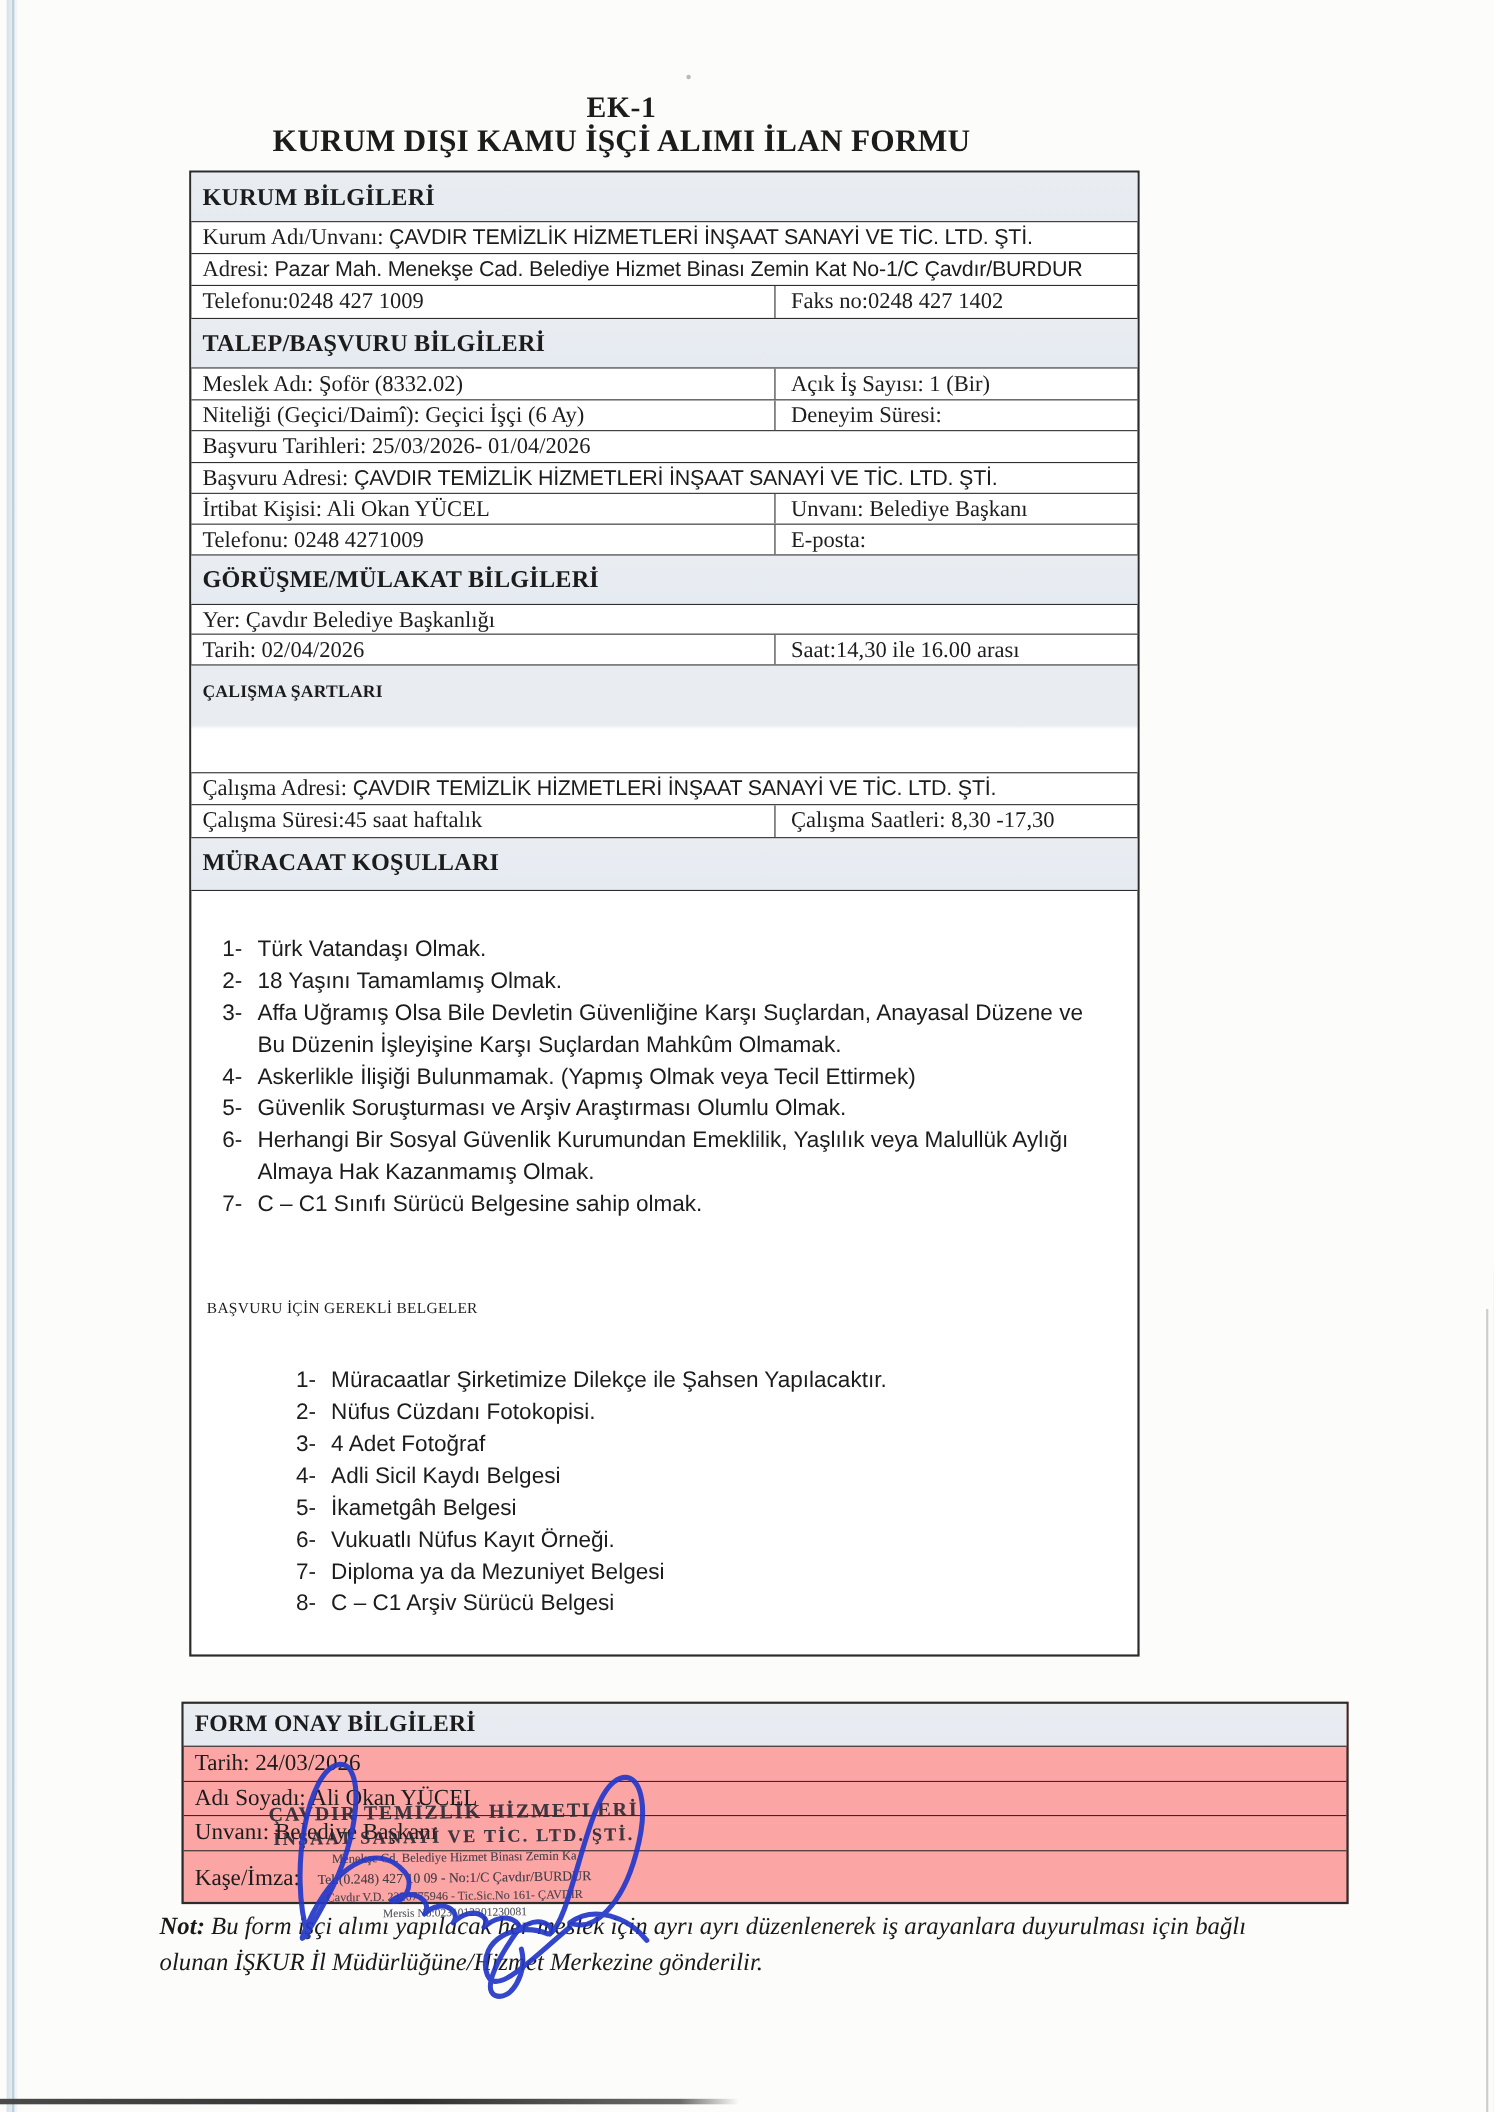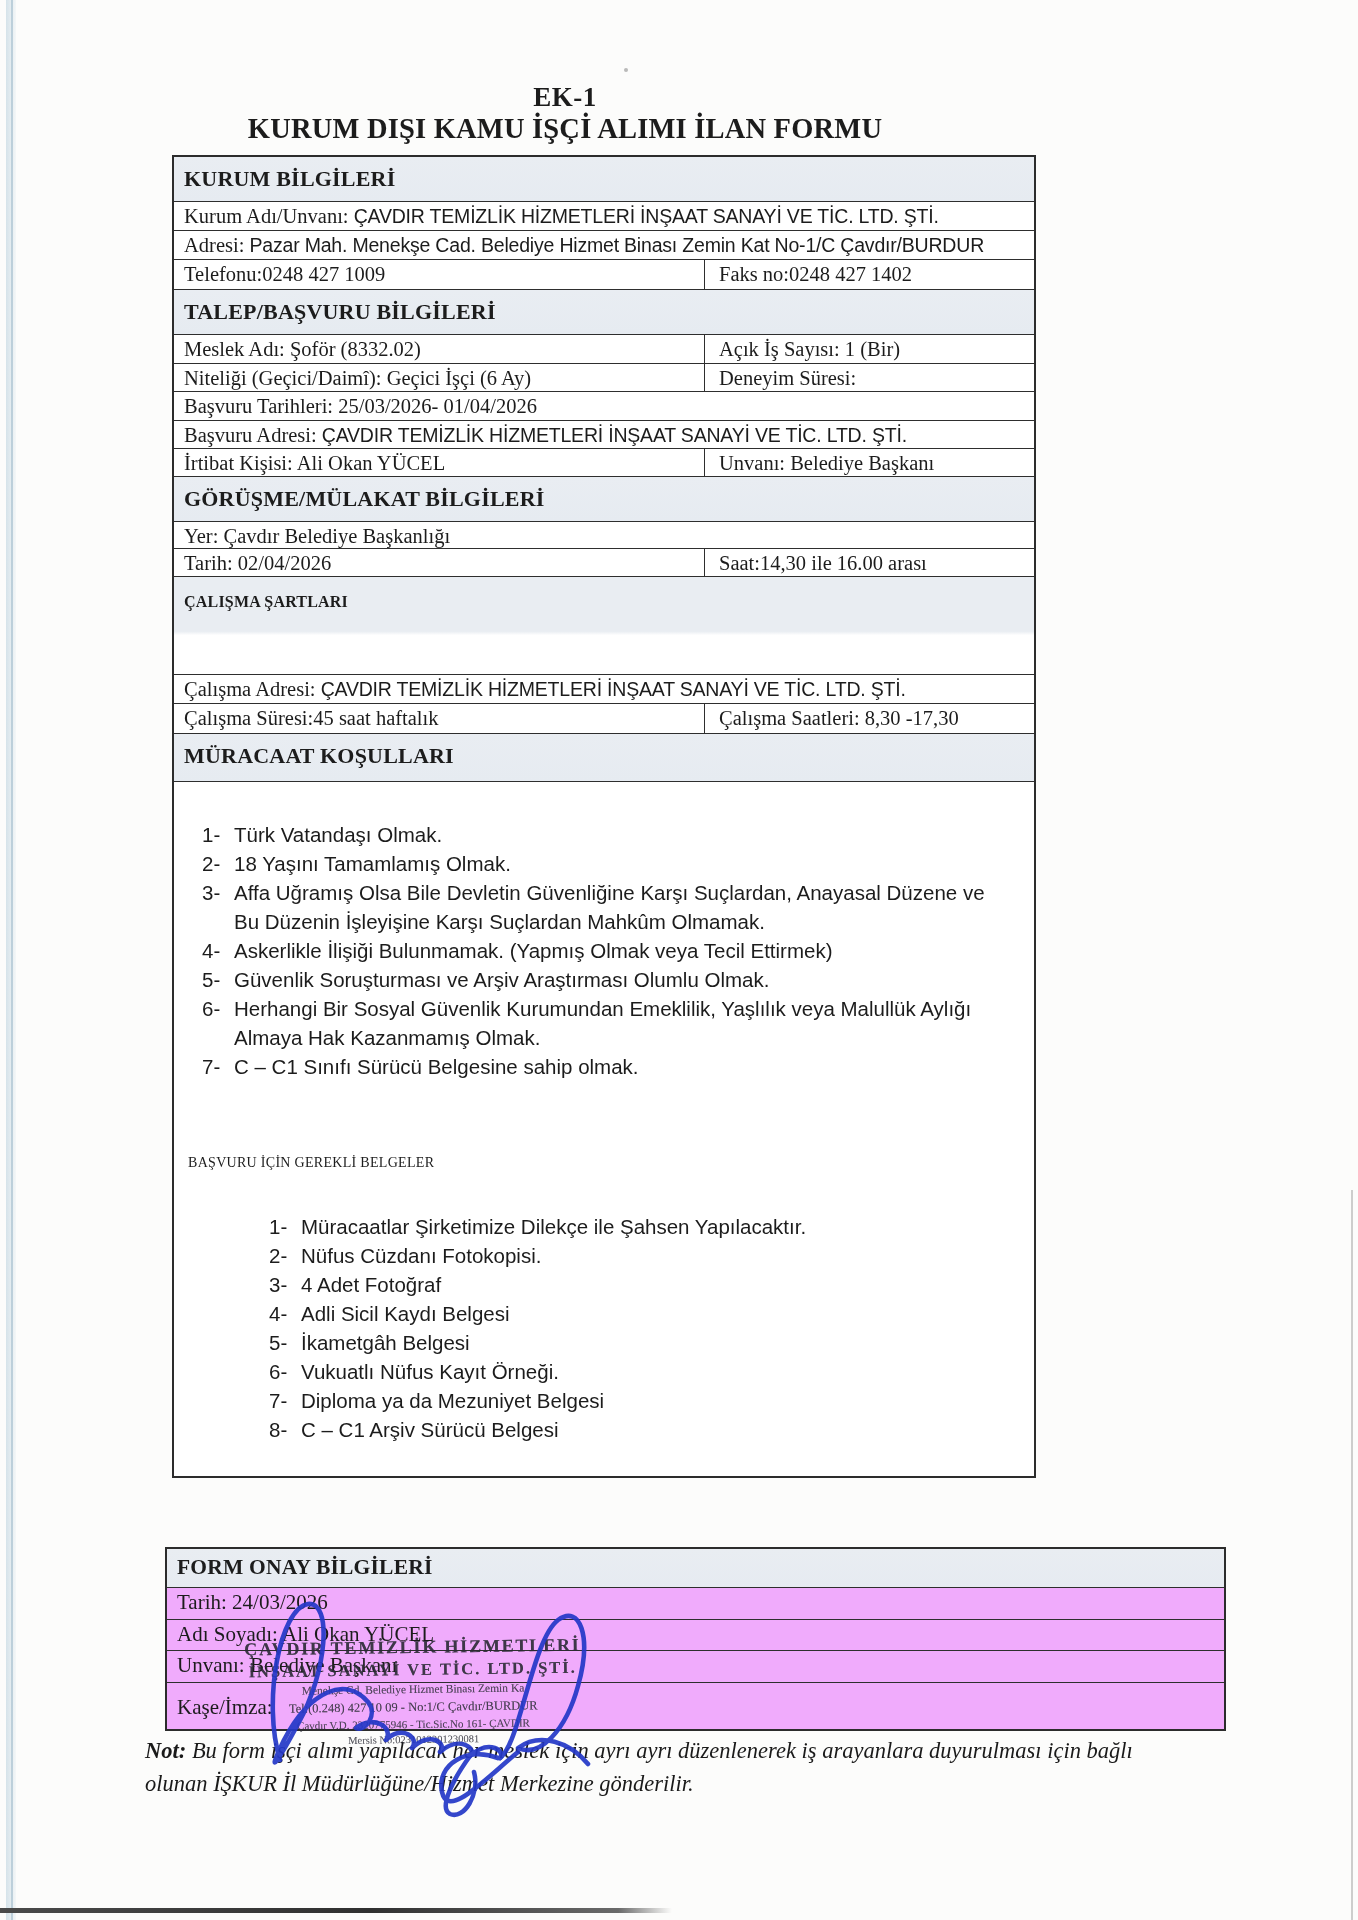--- a/index.html
+++ b/index.html
@@ -34,21 +34,21 @@
 
   .bigbox{box-sizing:border-box;}
   .list1{padding:36px 20px 0 18px;}
   .list2{padding:40px 20px 0 85px;}
   .li-row{display:flex;font-family:"Liberation Sans",sans-serif;font-size:20.5px;line-height:29px;}
   .li-num{width:32px;flex:0 0 32px;}
   .li-text{max-width:930px;}
   .belgeler-hdr{margin:74px 0 0 4px;font-weight:normal;font-size:14px;letter-spacing:.3px;}
 
   .onaytable{position:absolute;left:165px;top:1547px;width:1061px;border:2px solid #2c2c2c;
-             background:#f0abfc;box-sizing:border-box;z-index:1;}
+             background:#fca5a5;box-sizing:border-box;z-index:1;}
   .onaytable .row{font-size:21px;}
   .onaytable .row.hdr{font-size:21.5px;padding-top:6px;}
 
   .note{position:absolute;left:145px;top:1734px;width:1205px;z-index:2;
         font-style:italic;font-size:22.5px;line-height:33px;color:#1a1a1a;}
   .note b{font-style:italic;}
 
   .stamp{position:absolute;left:178px;top:1636px;width:470px;text-align:center;z-index:3;
          transform:rotate(-0.8deg);color:rgba(42,42,52,.78);text-shadow:0 0 .6px rgba(42,42,52,.55);}
   .stamp .s1{font-weight:bold;font-size:18px;letter-spacing:1.8px;line-height:23px;}
@@ -101,20 +101,24 @@
     </div>
     <div class="row" style="height:29px">Başvuru Tarihleri: 25/03/2026- 01/04/2026</div>
     <div class="row" style="height:28px">
       <span>Başvuru Adresi:</span>
       <span class="sansval">ÇAVDIR TEMİZLİK HİZMETLERİ İNŞAAT SANAYİ VE TİC. LTD. ŞTİ.</span>
     </div>
     <div class="row cols" style="height:28px">
       <div class="cell-l">İrtibat Kişisi: Ali Okan YÜCEL</div>
       <div class="cell-r">Unvanı: Belediye Başkanı</div>
     </div>
+    <div class="row cols" style="height:28px">
+      <div class="cell-l">Telefonu: 0248 4271009</div>
+      <div class="cell-r">E-posta:</div>
+    </div>
 
     <div class="row hdr" style="height:45px">GÖRÜŞME/MÜLAKAT BİLGİLERİ</div>
     <div class="row" style="height:27px">Yer: Çavdır Belediye Başkanlığı</div>
     <div class="row cols" style="height:28px">
       <div class="cell-l">Tarih: 02/04/2026</div>
       <div class="cell-r">Saat:14,30 ile 16.00 arası</div>
     </div>
 
     <div class="row hdr-split" style="height:98px">ÇALIŞMA ŞARTLARI</div>
     <div class="row" style="height:29px">

